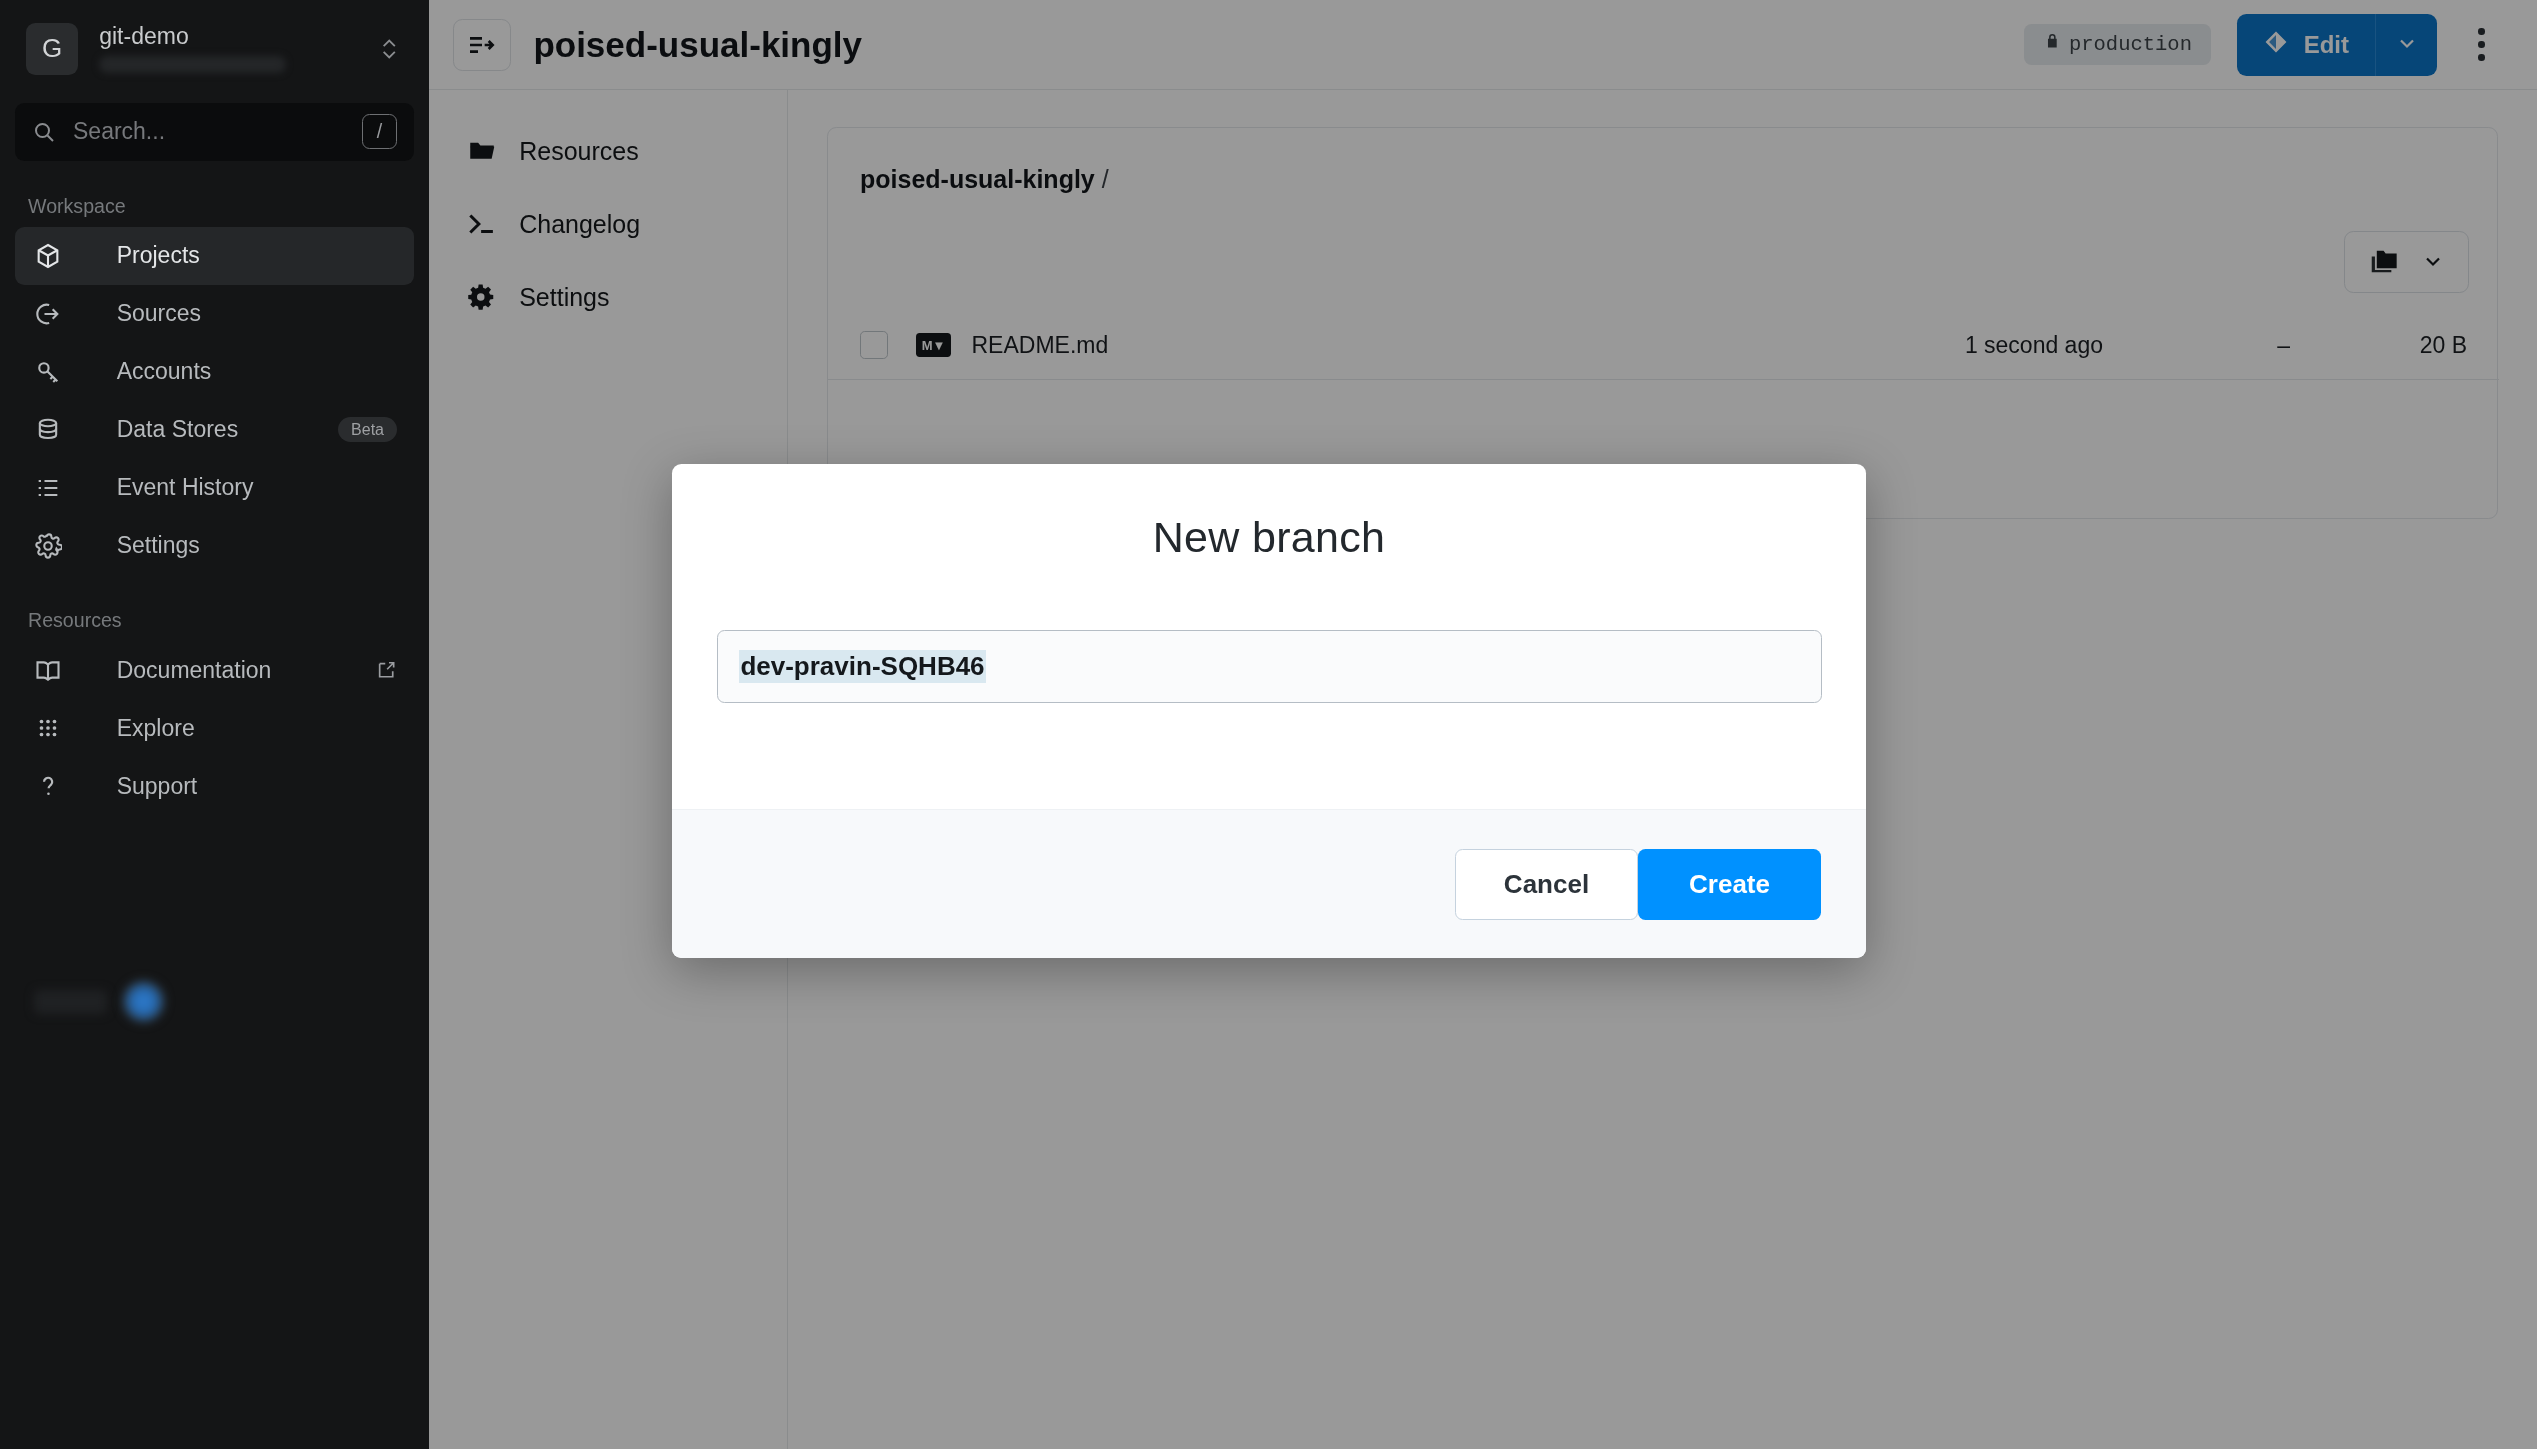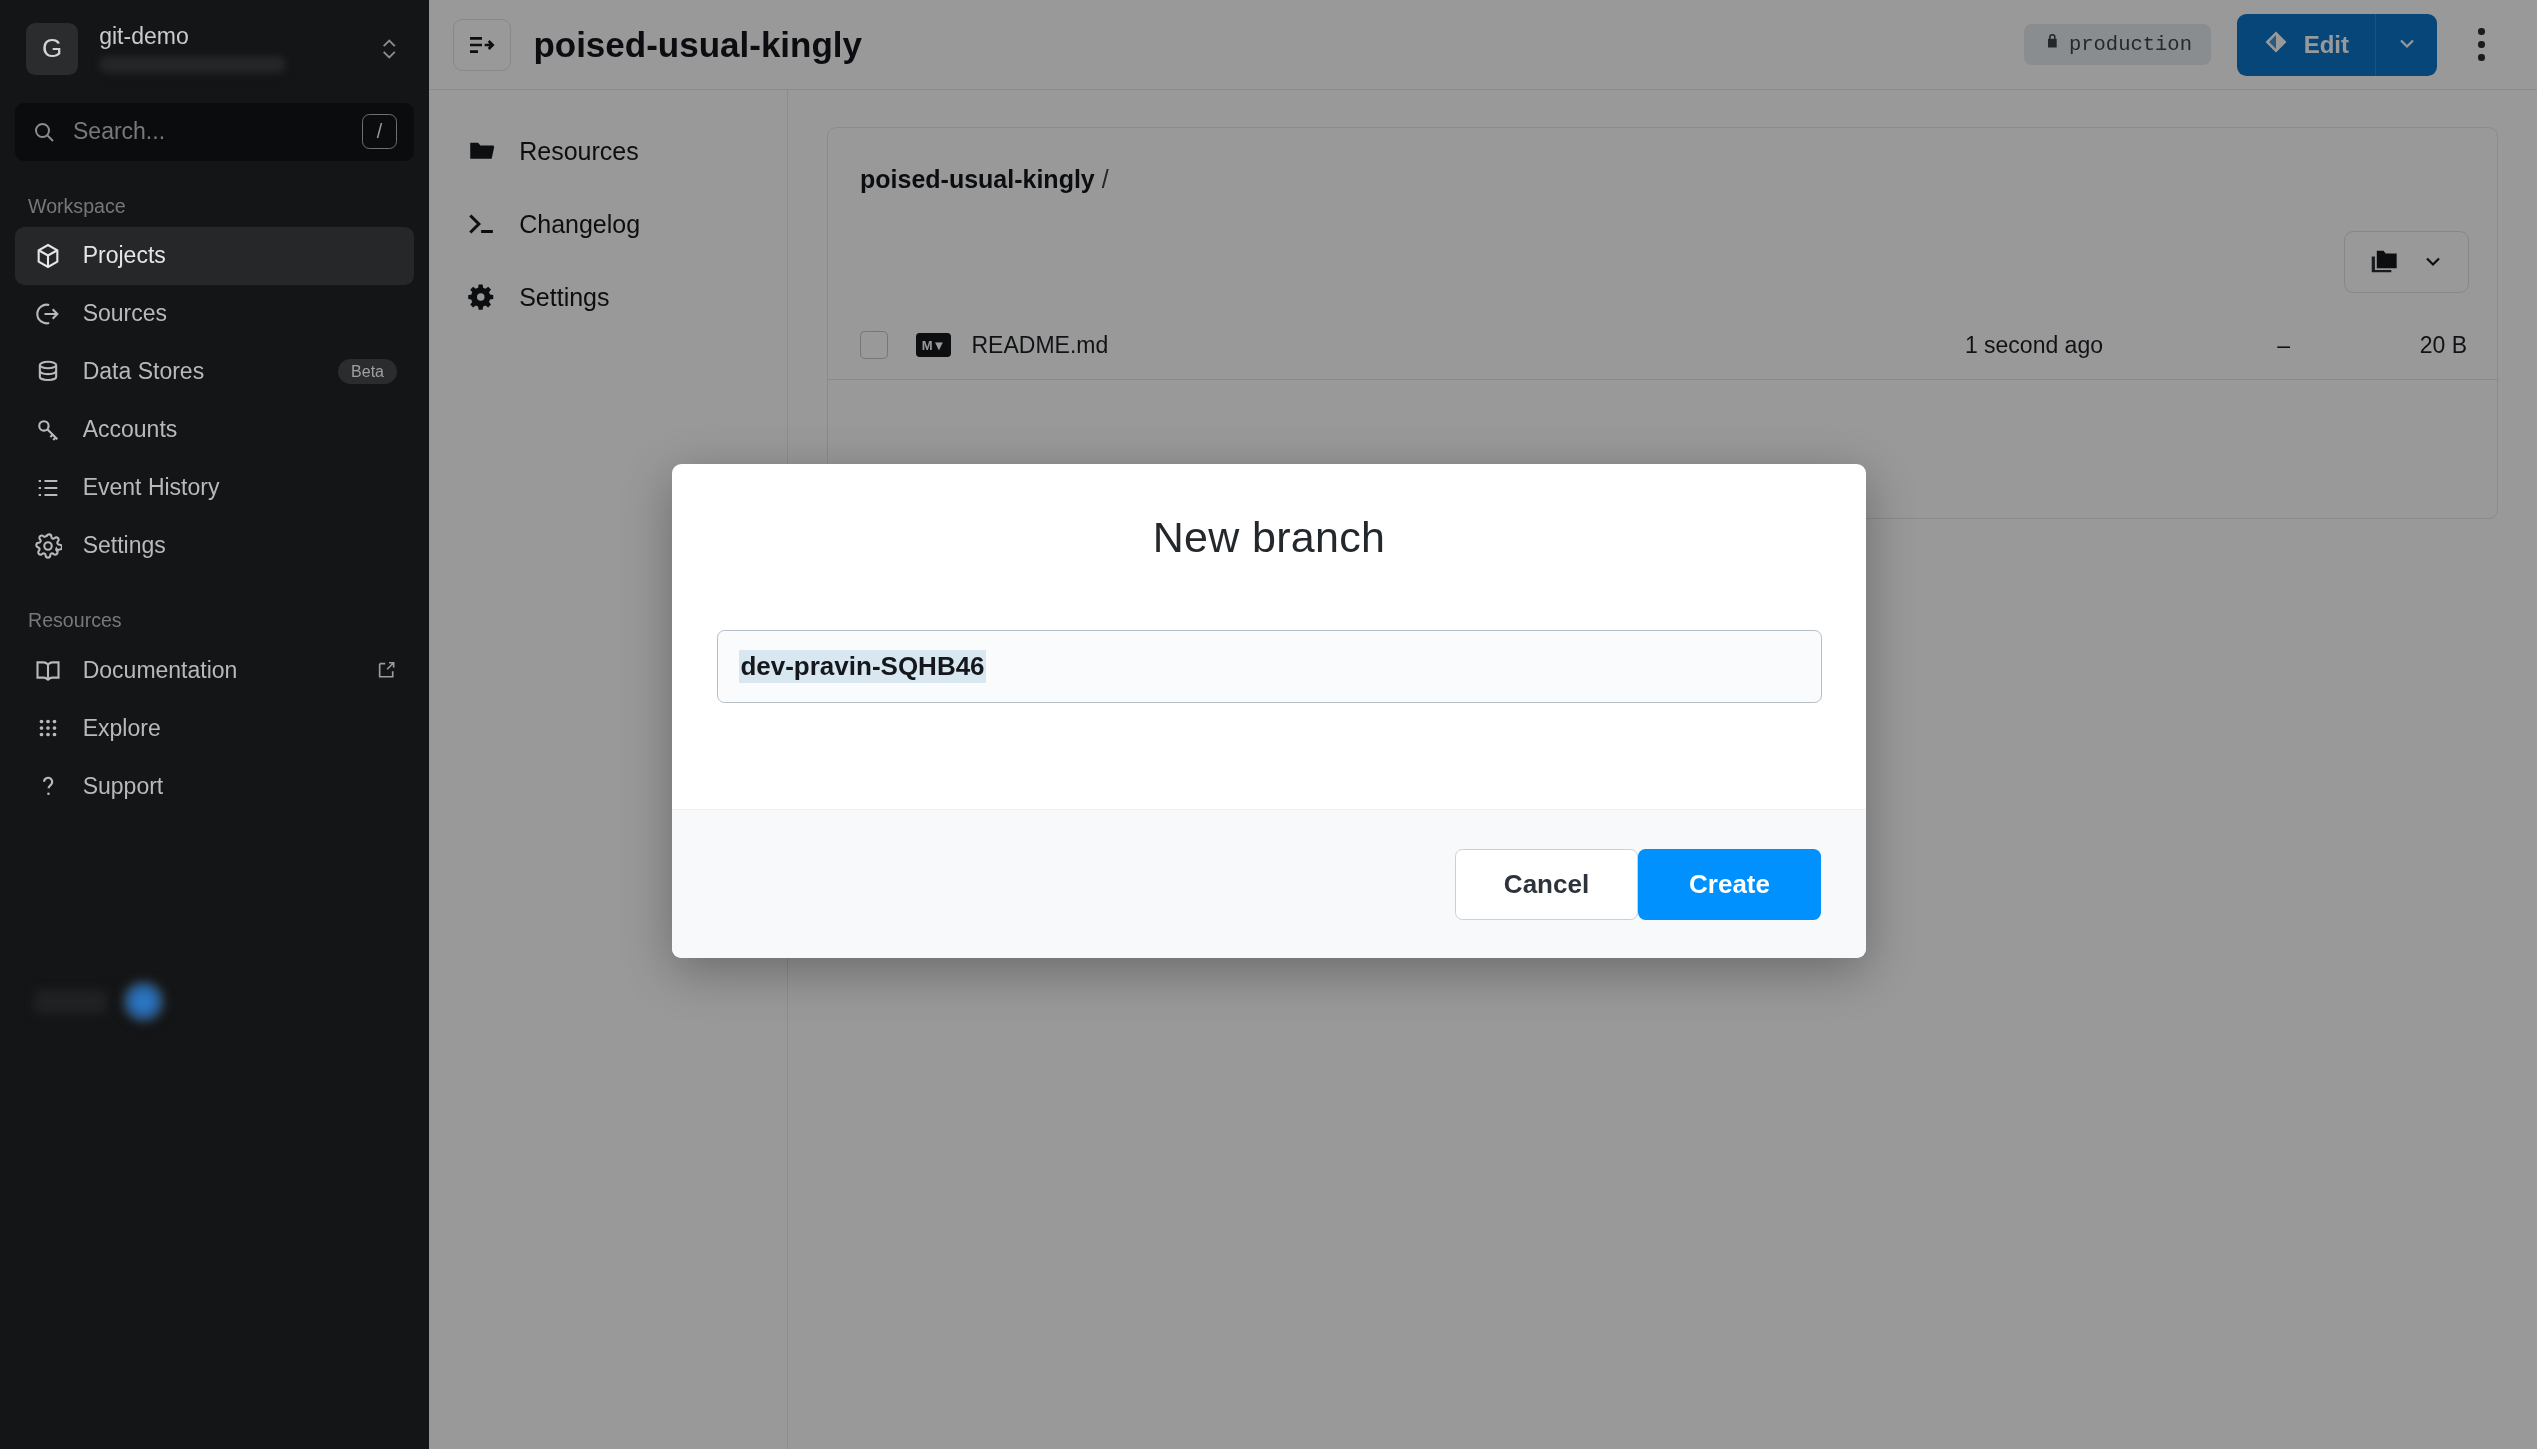--- a/index.html
+++ b/index.html
@@ -54,21 +54,21 @@
     color: #9a9c9f; font-size: 19.6px;
     display: flex; align-items: center; justify-content: center; flex: none;
   }
 
   .nav-group-label {
     margin: 34px 0 9.3px 28px; font-size: 19.6px; color: #76797c;
   }
   .nav-item {
     display: flex; align-items: center;
     height: 58px; margin: 0 15px; padding: 0 17px;
-    border-radius: 9.3px; cursor: pointer; color: #b7babd;
+    border-radius: 9.3px; cursor: pointer; color: #b7babd; gap: 34px;
   }
   .nav-item.active { background: #252729; color: #e4e6e8; }
   .nav-ico { width: 32px; height: 32px; flex: none; display: flex; align-items: center; justify-content: center; }
   .nav-label { margin-left: 18.7px; font-size: 23px; flex: 1; white-space: nowrap; }
   .beta-badge {
     background: #2a2c2e; color: #9ea0a3; font-size: 16px;
     padding: 3.7px 13px; border-radius: 932px; flex: none;
   }
   .ext-ico { color: #9a9ca0; flex: none; display: flex; }
 
@@ -286,37 +286,37 @@
           <path d="M13 4.3a8 8 0 100 15.4"></path>
             <path d="M9 12h11M16 8l4 4-4 4"></path>
         </svg>
       </span>
       <span class="nav-label">Sources</span>
     </div>
 
     <div class="nav-item">
       <span class="nav-ico">
         <svg width="28" height="28" viewBox="0 0 24 24" fill="none" stroke="currentColor" stroke-width="1.8">
+          <circle cx="8.5" cy="8.5" r="4"></circle>
+            <path d="M11.4 11.4L20 20M16 16l-2 2M18.5 18.5l-2 2"></path>
+        </svg>
+      </span>
+      <span class="nav-label">Accounts</span>
+    </div>
+
+    <div class="nav-item">
+      <span class="nav-ico">
+        <svg width="28" height="28" viewBox="0 0 24 24" fill="none" stroke="currentColor" stroke-width="1.8">
           <ellipse cx="12" cy="6" rx="7" ry="2.8"></ellipse>
           <path d="M5 6v5c0 1.6 3.1 2.8 7 2.8s7-1.2 7-2.8V6"></path>
           <path d="M5 11v5c0 1.6 3.1 2.8 7 2.8s7-1.2 7-2.8v-5"></path>
         </svg>
       </span>
       <span class="nav-label">Data Stores</span>
       <span class="beta-badge">Beta</span>
-    </div>
-
-    <div class="nav-item">
-      <span class="nav-ico">
-        <svg width="28" height="28" viewBox="0 0 24 24" fill="none" stroke="currentColor" stroke-width="1.8">
-          <circle cx="8.5" cy="8.5" r="4"></circle>
-            <path d="M11.4 11.4L20 20M16 16l-2 2M18.5 18.5l-2 2"></path>
-        </svg>
-      </span>
-      <span class="nav-label">Accounts</span>
     </div>
 
     <div class="nav-item">
       <span class="nav-ico">
         <svg width="28" height="28" viewBox="0 0 24 24" fill="none" stroke="currentColor" stroke-width="1.8">
           <path d="M4 6h2M4 12h2M4 18h2M9 6h11M9 12h11M9 18h11"></path>
         </svg>
       </span>
       <span class="nav-label">Event History</span>
     </div>

